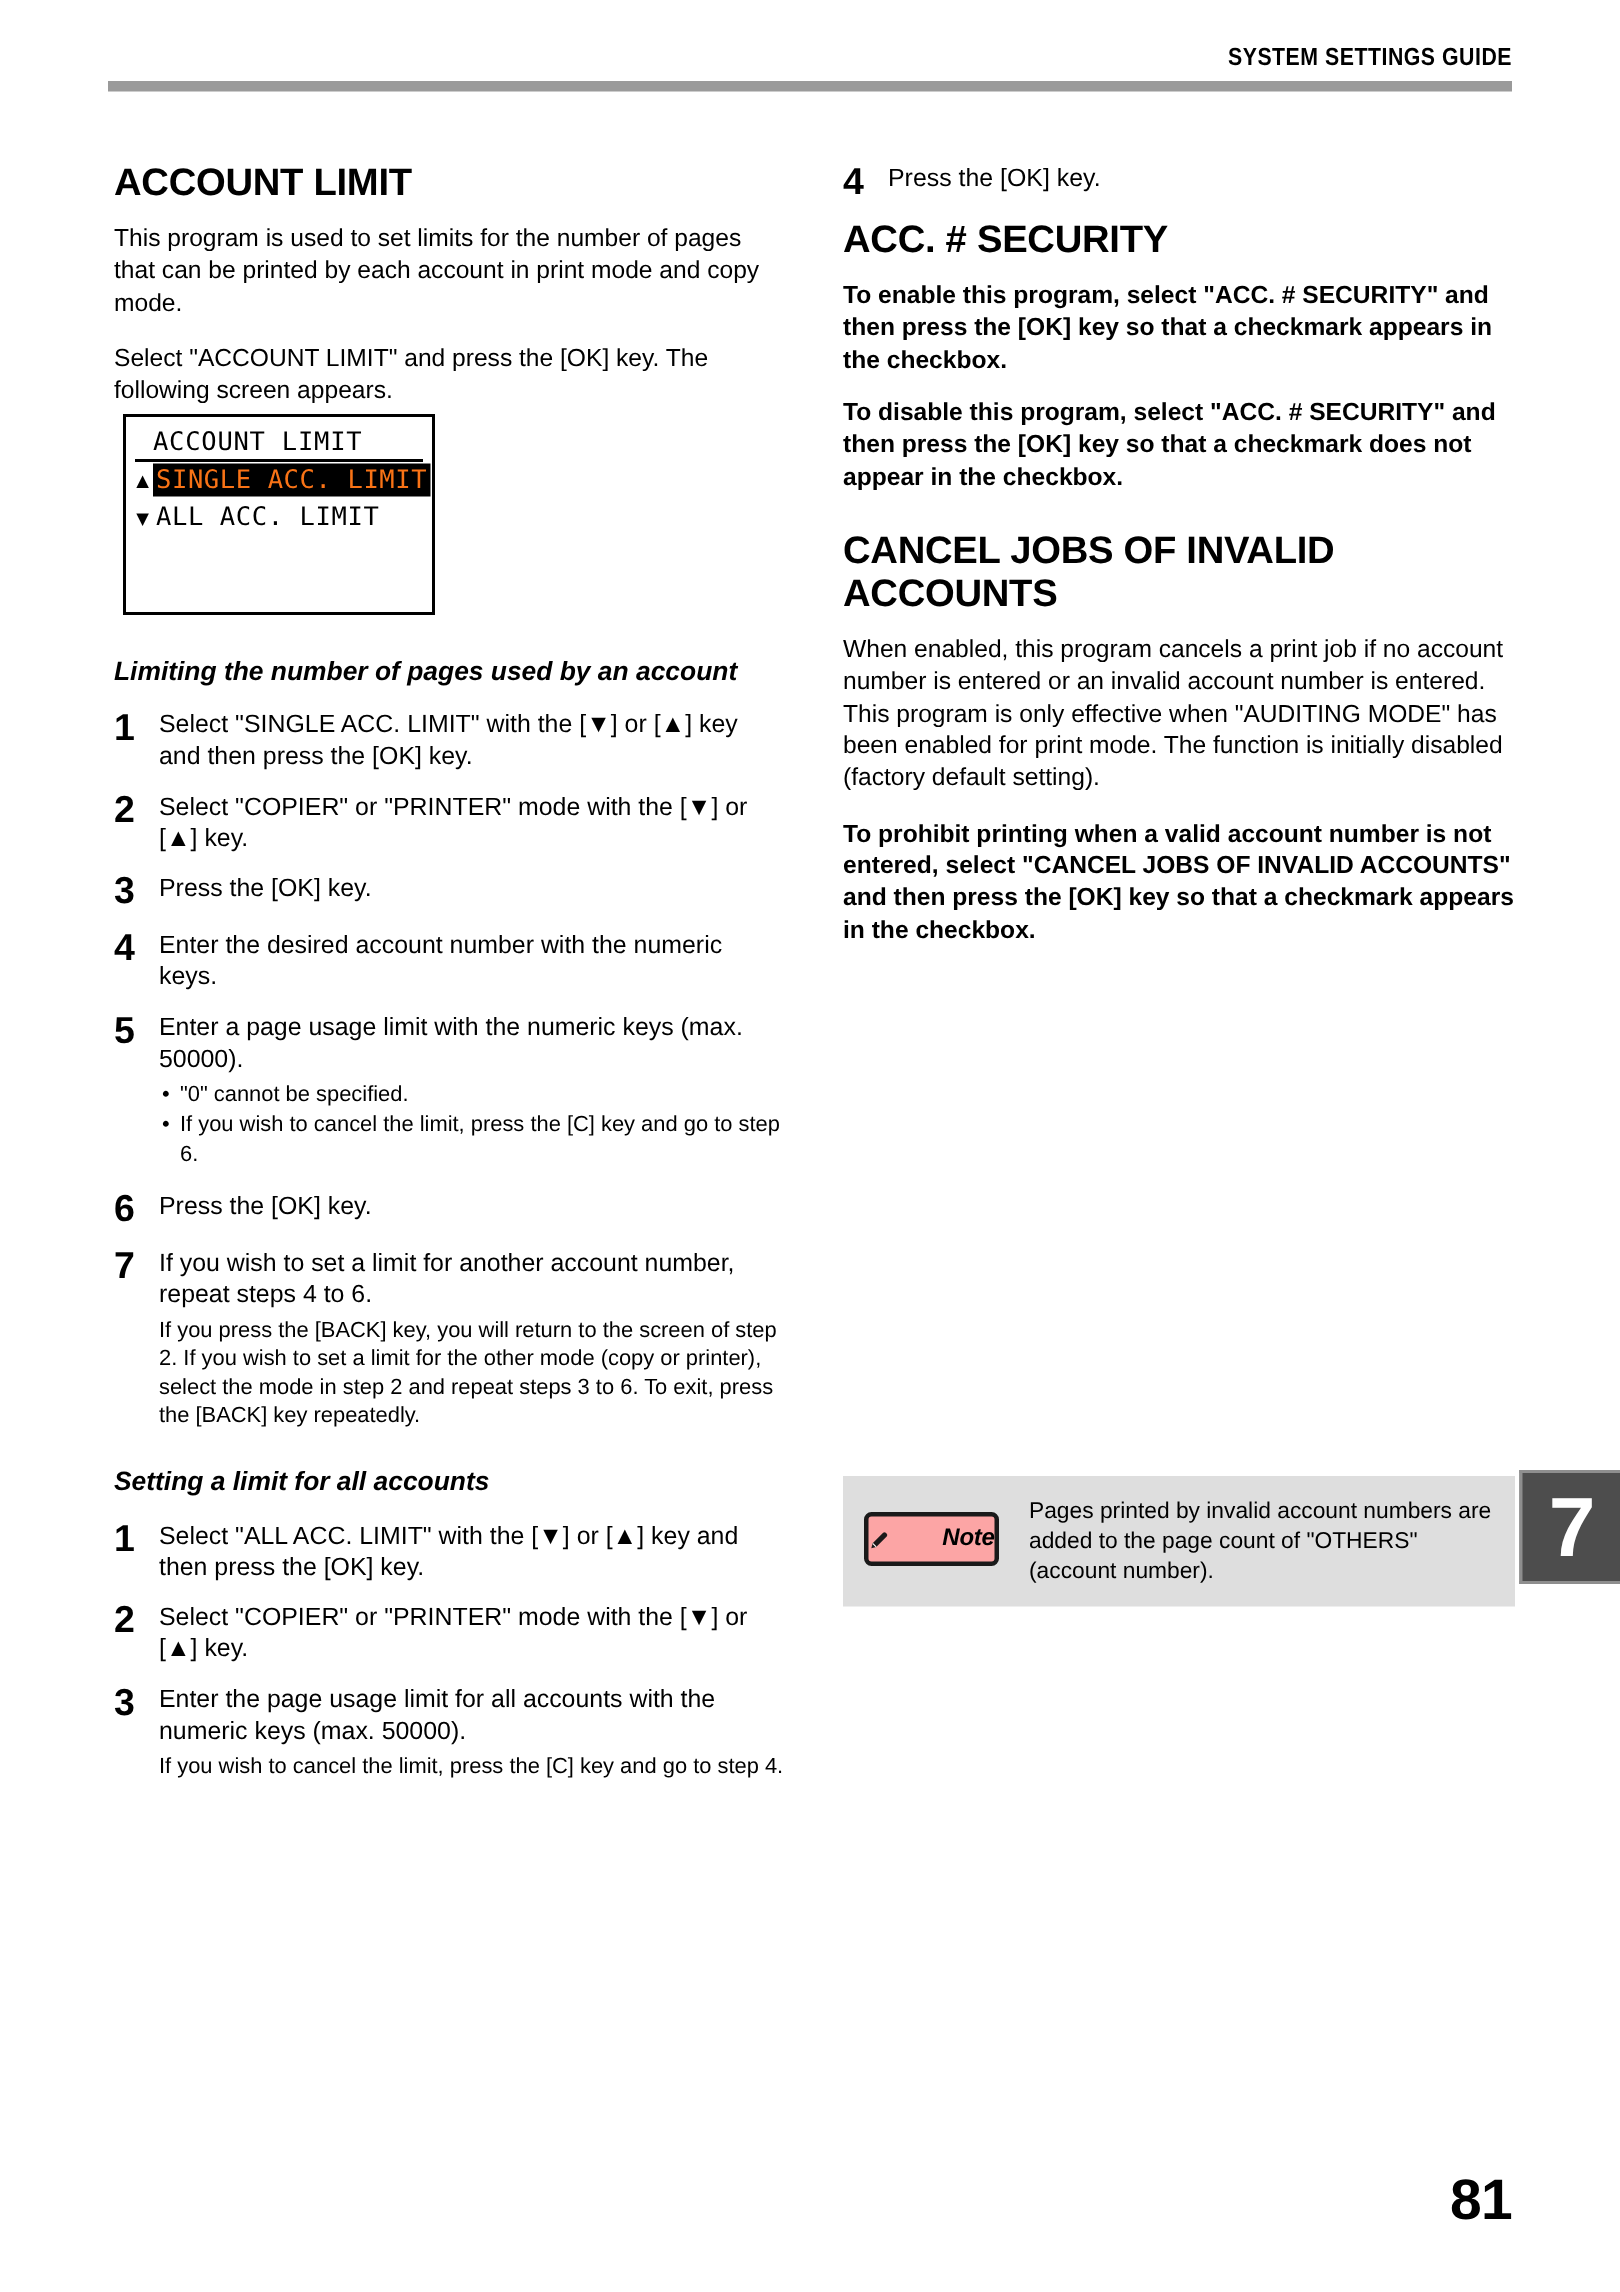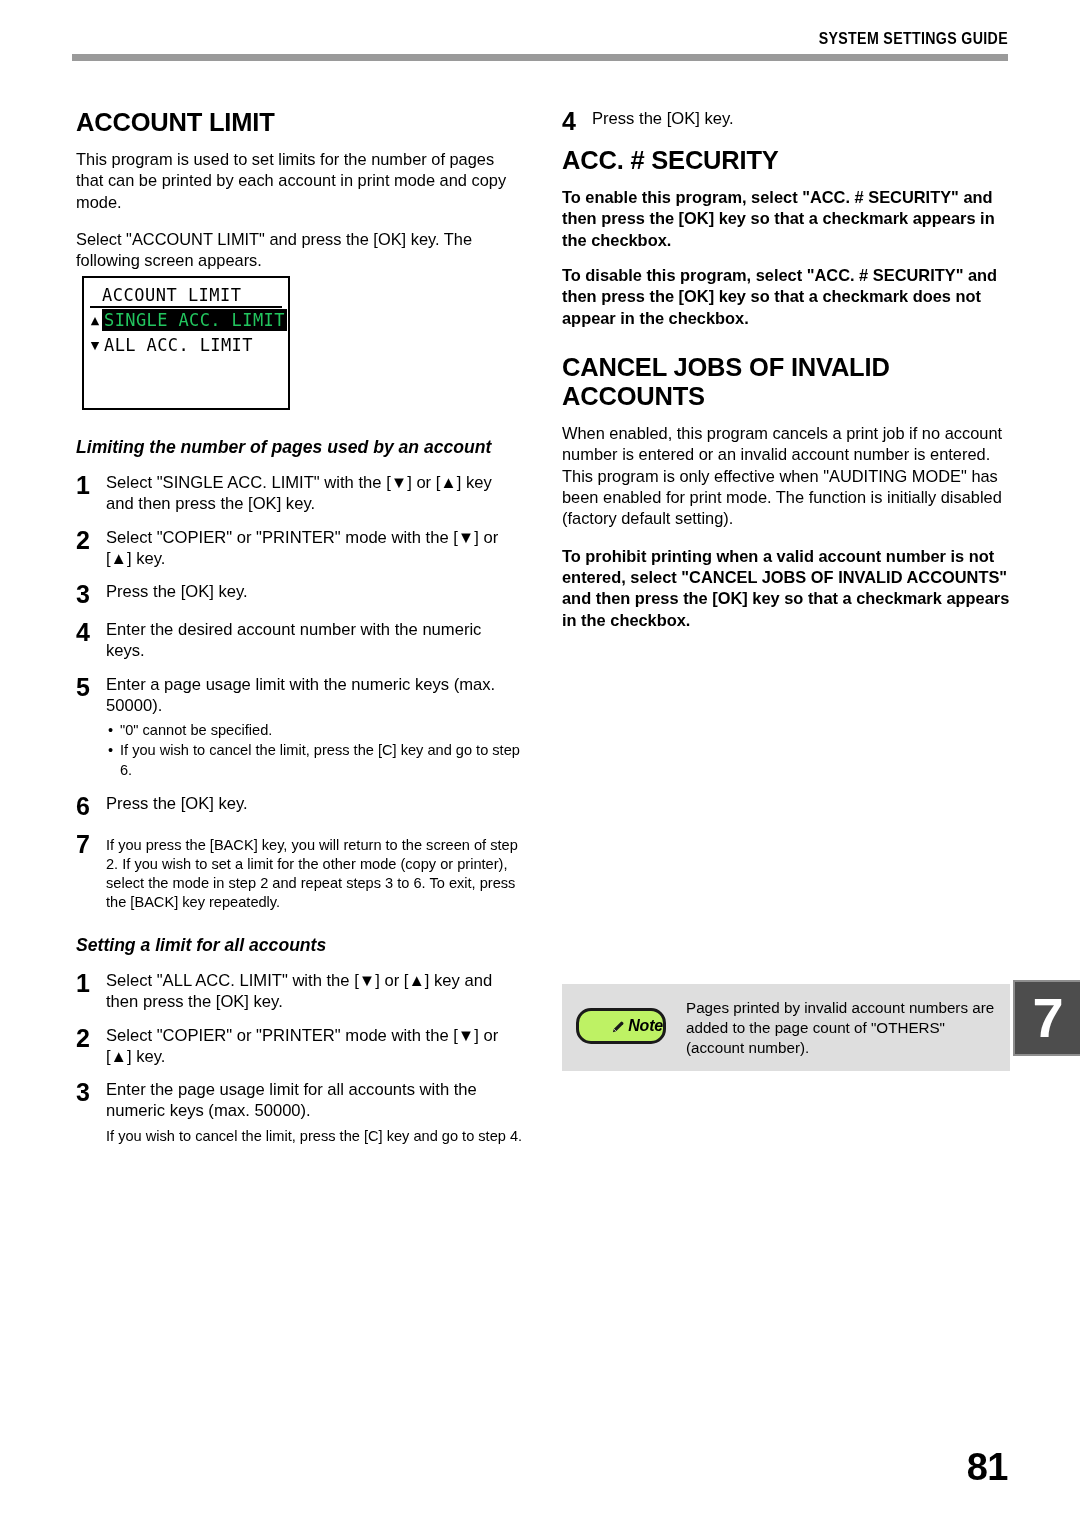--- a/index.html
+++ b/index.html
@@ -159,45 +159,45 @@
     font-family: "DejaVu Sans", sans-serif;
   }
   .lcd-label {
     font-size: 17px;
     letter-spacing: 0.4px;
     white-space: nowrap;
     padding: 1px 2px;
   }
   .lcd-row.selected .lcd-label {
     background: #000;
-    color: #22c55e;
+    color: #f97316;
   }
 
   
   .note-box {
     position: absolute;
     left: 562px;
     top: 984px;
     width: 448px;
     background: #dedede;
     box-sizing: border-box;
     padding: 12px 12px 12px 14px;
     display: flex;
     align-items: flex-start;
   }
   .note-badge {
     flex: 0 0 auto;
     width: 84px;
     height: 30px;
     border: 3px solid #1a1a1a;
-    border-radius: 15px;
-    background: #bef264;
+    border-radius: 5px;
+    background: #fca5a5;
     display: flex;
     align-items: center;
-    justify-content: flex-end;
+    justify-content: space-between;
     margin-top: 12px;
     margin-right: 20px;
   }
   .note-badge .pencil-icon {
     width: 15px;
     height: 15px;
     margin-right: 2px;
     display: block;
   }
   .note-badge-label {
@@ -321,20 +321,21 @@
   <div class="step">
     <div class="step-num">6</div>
     <div class="step-body">
       <div class="step-text">Press the [OK] key.</div>
     </div>
   </div>
 
   <div class="step">
     <div class="step-num">7</div>
     <div class="step-body">
+      <div class="step-text">If you wish to set a limit for another account number, repeat steps 4 to 6.</div>
       <div class="step-note">If you press the [BACK] key, you will return to the screen of step 2. If you wish to set a limit for the other mode (copy or printer), select the mode in step 2 and repeat steps 3 to 6. To exit, press the [BACK] key repeatedly.</div>
     </div>
   </div>
 
   <h2 class="sub-title" style="margin-top:22px;">Setting a limit for all accounts</h2>
 
   <div class="step">
     <div class="step-num">1</div>
     <div class="step-body">
       <div class="step-text">Select "ALL ACC. LIMIT" with the [▼] or [▲] key and then press the [OK] key.</div>

